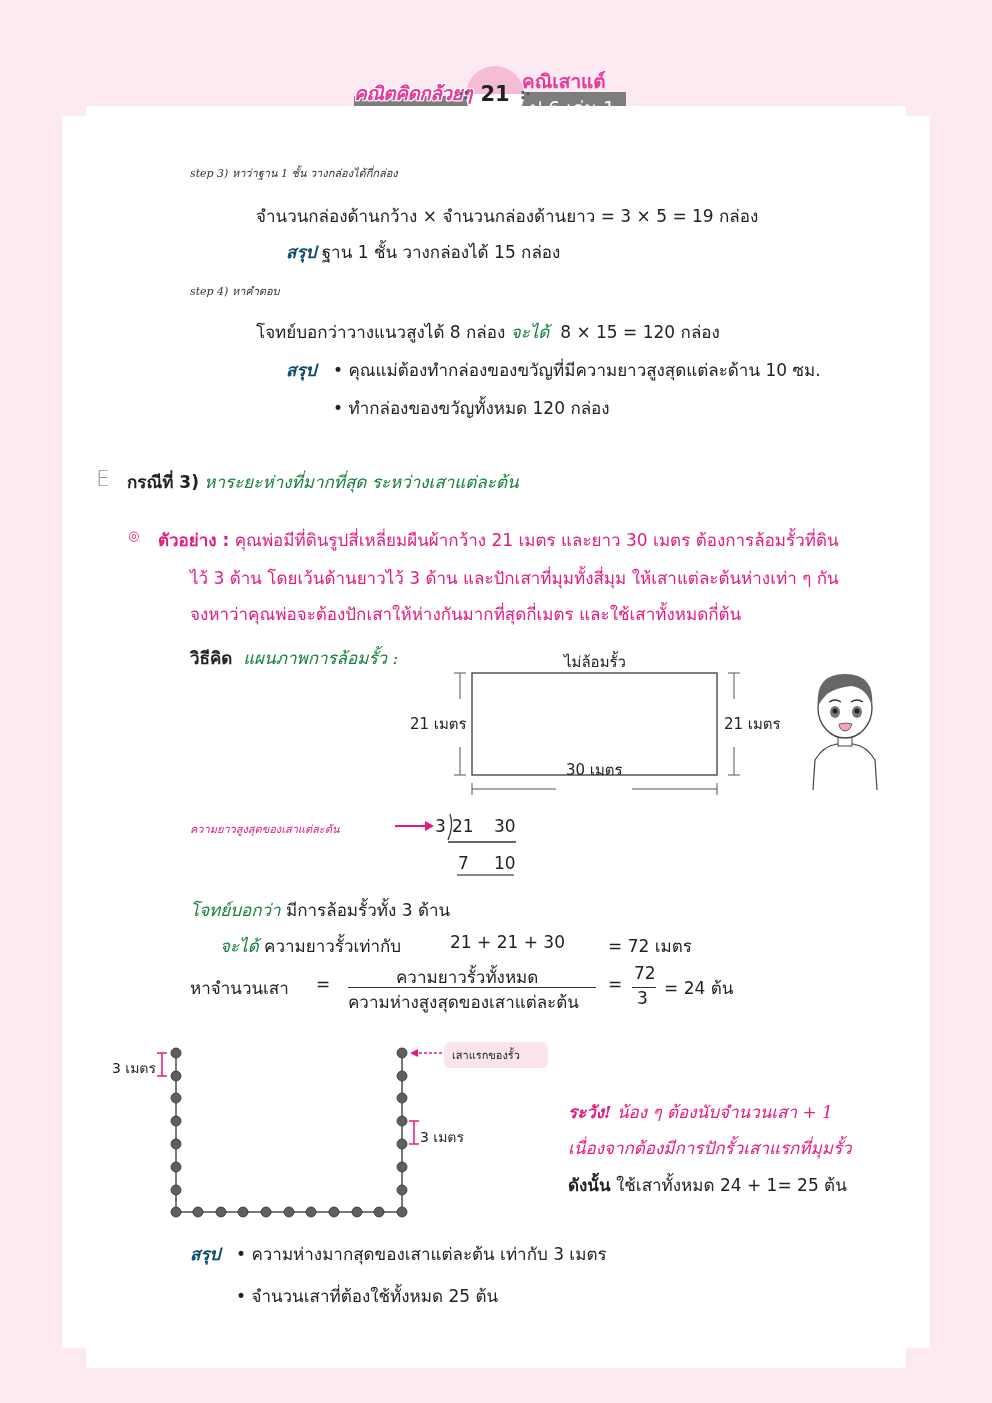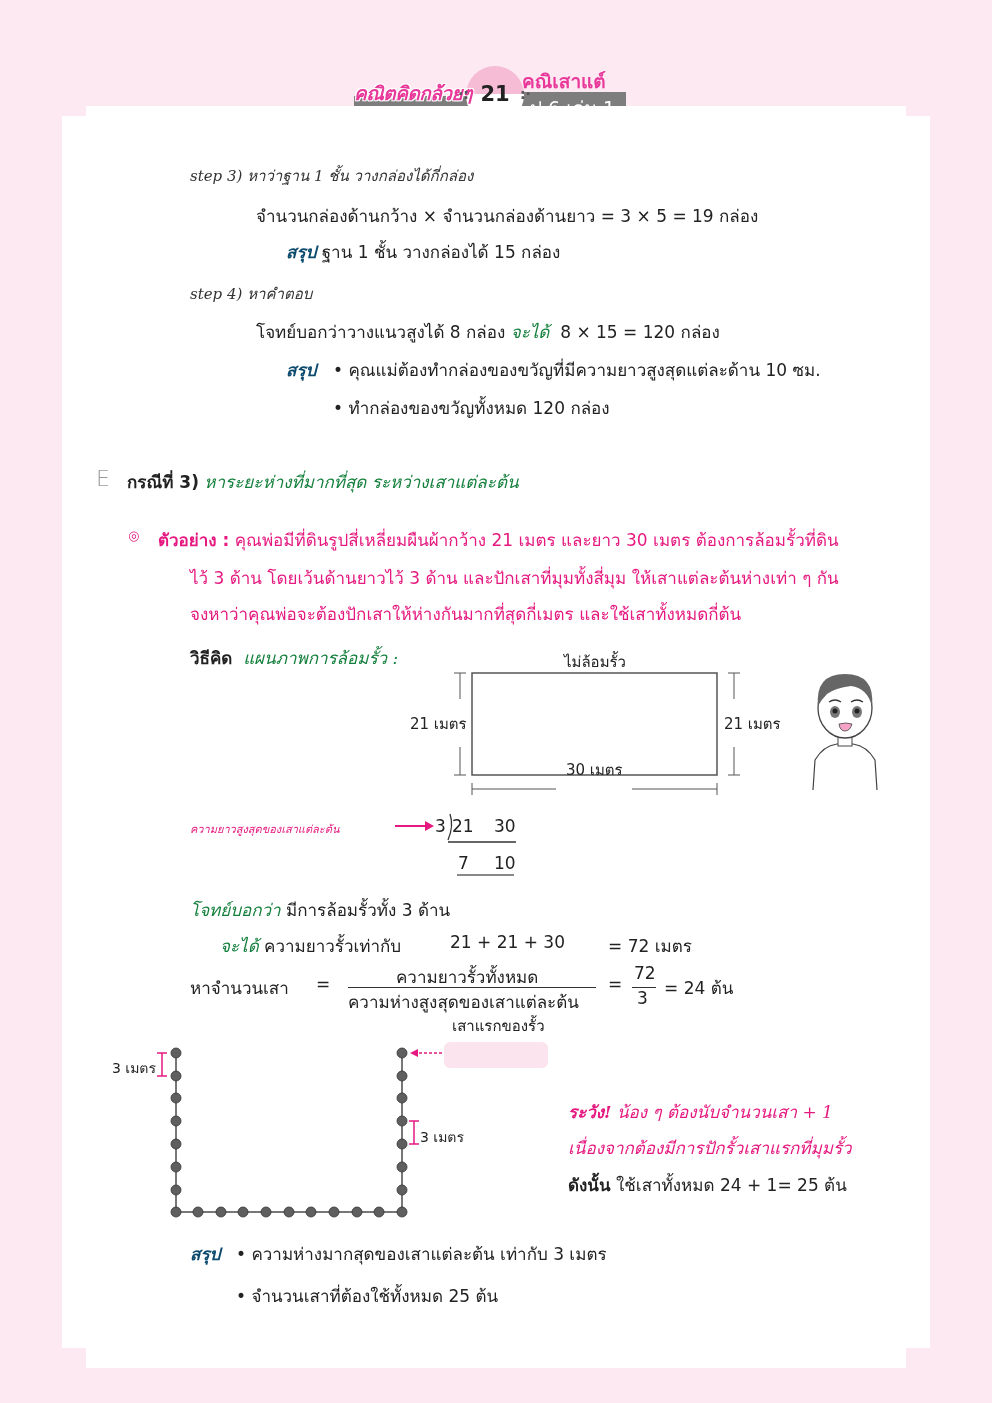--- a/index.html
+++ b/index.html
@@ -40,21 +40,21 @@
     content: ""; position: absolute; left: 24px; right: 24px; top: -10px; height: 10px; background: #fff;
   }
   .panel::after {
     content: ""; position: absolute; left: 24px; right: 24px; bottom: -20px; height: 20px; background: #fff;
   }
   .abs { position: absolute; white-space: nowrap; }
   .t { font-size: 17px; color: #222; }
   .it { font-style: italic; font-family: "DejaVu Serif", serif; color: #15803d; }
   .pink { color: #e5197f; }
   .b { font-weight: bold; }
-  .step { font-size: 15px; font-style: italic; color: #333; font-family: "DejaVu Serif", serif; }
+  .step { font-size: 11px; font-style: italic; color: #333; font-family: "DejaVu Serif", serif; }
   .srup { font-style: italic; font-weight: bold; font-family: "DejaVu Serif", serif; color: #0c4a6e; }
   .frac-line { position: absolute; height: 1px; background: #333; }
 </style>
 </head>
 <body>
 
 <div class="hdr">
   <div class="hdr-bar-left"></div>
   <div class="hdr-bar-right"></div>
   <div class="hdr-circle"></div>
@@ -217,21 +217,21 @@
     <line x1="314" y1="81" x2="314" y2="104"></line>
       <line x1="309" y1="81" x2="319" y2="81"></line>
       <line x1="309" y1="104" x2="319" y2="104"></line>
     <line x1="314" y1="13" x2="342" y2="13" stroke-dasharray="3,2"></line>
   </g>
   <polygon points="310,13 318,9 318,17" fill="#e5197f"></polygon>
   <rect x="344" y="2" width="104" height="26" rx="6" fill="#fce4ef"></rect>
 </svg>
 <div class="abs" style="left:112px;top:1057px;font-size:14px">3 เมตร</div>
 <div class="abs" style="left:420px;top:1126px;font-size:14px">3 เมตร</div>
-<div class="abs" style="left:452px;top:1014px;font-size:15px">เสาแรกของรั้ว</div>
+<div class="abs" style="left:452px;top:1046px;font-size:11px">เสาแรกของรั้ว</div>
 
 <div class="abs t pink it" style="left:568px;top:1098px">
   <span class="b">ระวัง!</span>
   <span>น้อง ๆ ต้องนับจำนวนเสา + 1</span>
 </div>
 <div class="abs t pink it" style="left:568px;top:1134px">เนื่องจากต้องมีการปักรั้วเสาแรกที่มุมรั้ว</div>
 <div class="abs t" style="left:568px;top:1171px">
   <span class="b">ดังนั้น</span>
   <span>ใช้เสาทั้งหมด 24 + 1= 25 ต้น</span>
 </div>

